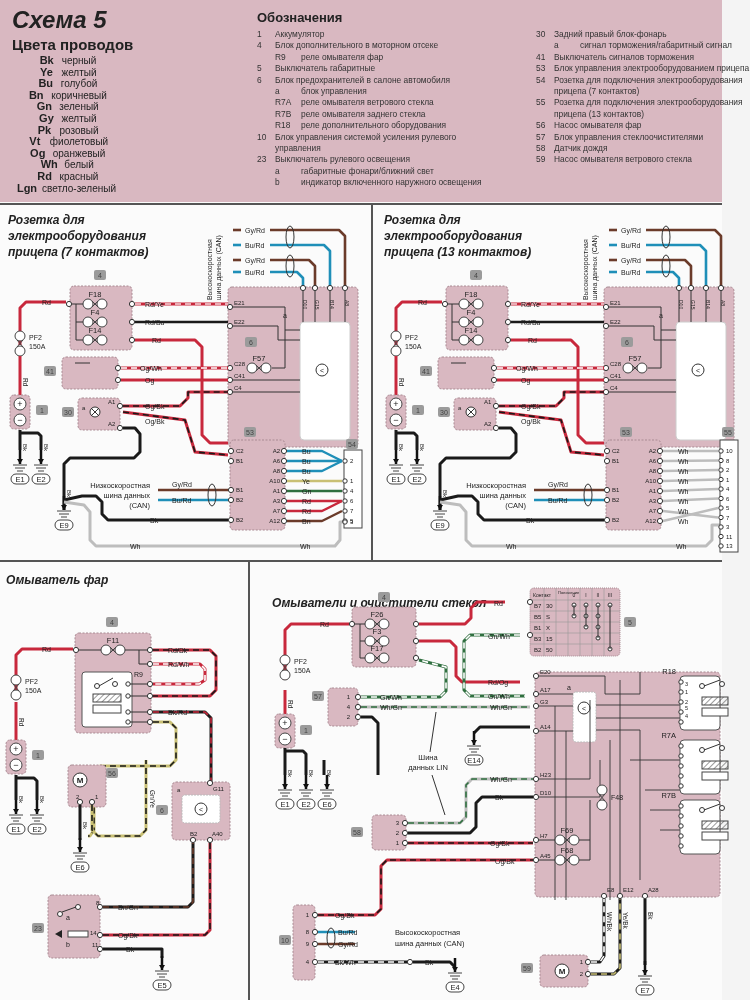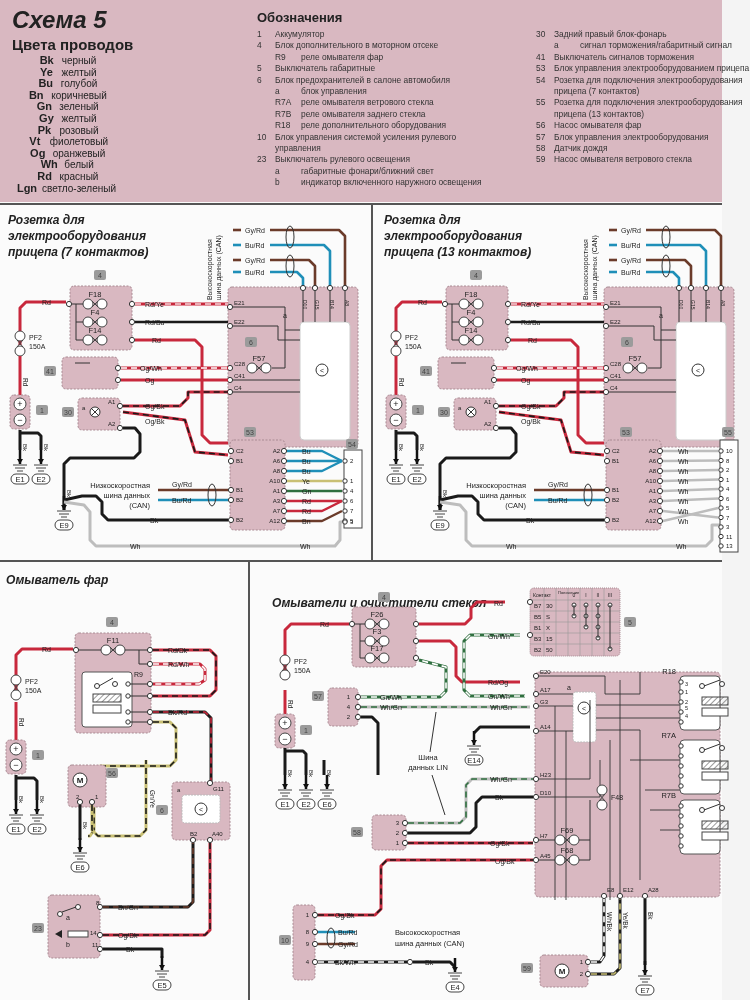--- a/index.html
+++ b/index.html
@@ -62,21 +62,21 @@
 <div class="legend" id="legend2" style="left:536px;top:29px;">
     <div><span class="num">30</span><span>Задний правый блок-фонарь</span></div>
     <div><span class="sub">a</span><span>сигнал торможения/габаритный сигнал</span></div>
     <div><span class="num">41</span><span>Выключатель сигналов торможения</span></div>
     <div><span class="num">53</span><span>Блок управления электрооборудованием прицепа</span></div>
     <div><span class="num">54</span><span>Розетка для подключения электрооборудования</span></div>
     <div class="cont">прицепа (7 контактов)</div>
     <div><span class="num">55</span><span>Розетка для подключения электрооборудования</span></div>
     <div class="cont">прицепа (13 контактов)</div>
     <div><span class="num">56</span><span>Насос омывателя фар</span></div>
-    <div><span class="num">57</span><span>Блок управления электрооборудования</span></div>
+    <div><span class="num">57</span><span>Блок управления стеклоочистителями</span></div>
     <div><span class="num">58</span><span>Датчик дождя</span></div>
     <div><span class="num">59</span><span>Насос омывателя ветрового стекла</span></div>
   </div>
 
 <div class="divider" style="left:0;top:203px;width:722px;height:2px;"></div>
 <div class="divider" style="left:371px;top:205px;width:2px;height:355px;"></div>
 <div class="divider" style="left:0;top:560px;width:722px;height:2px;"></div>
 <div class="divider" style="left:248px;top:562px;width:2px;height:438px;"></div>
 
 <div class="sec-title" style="left:8px;top:212px;">

